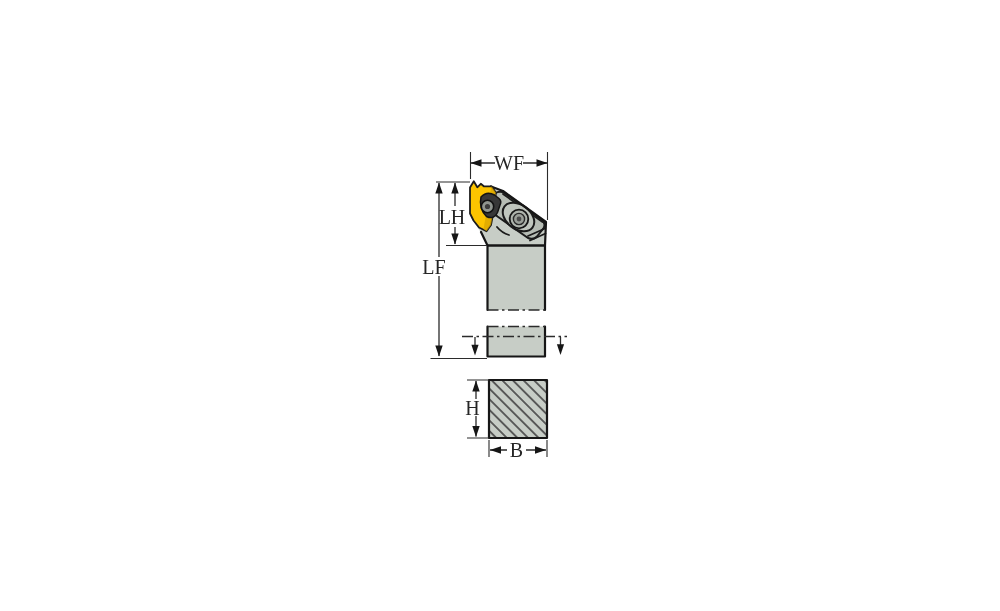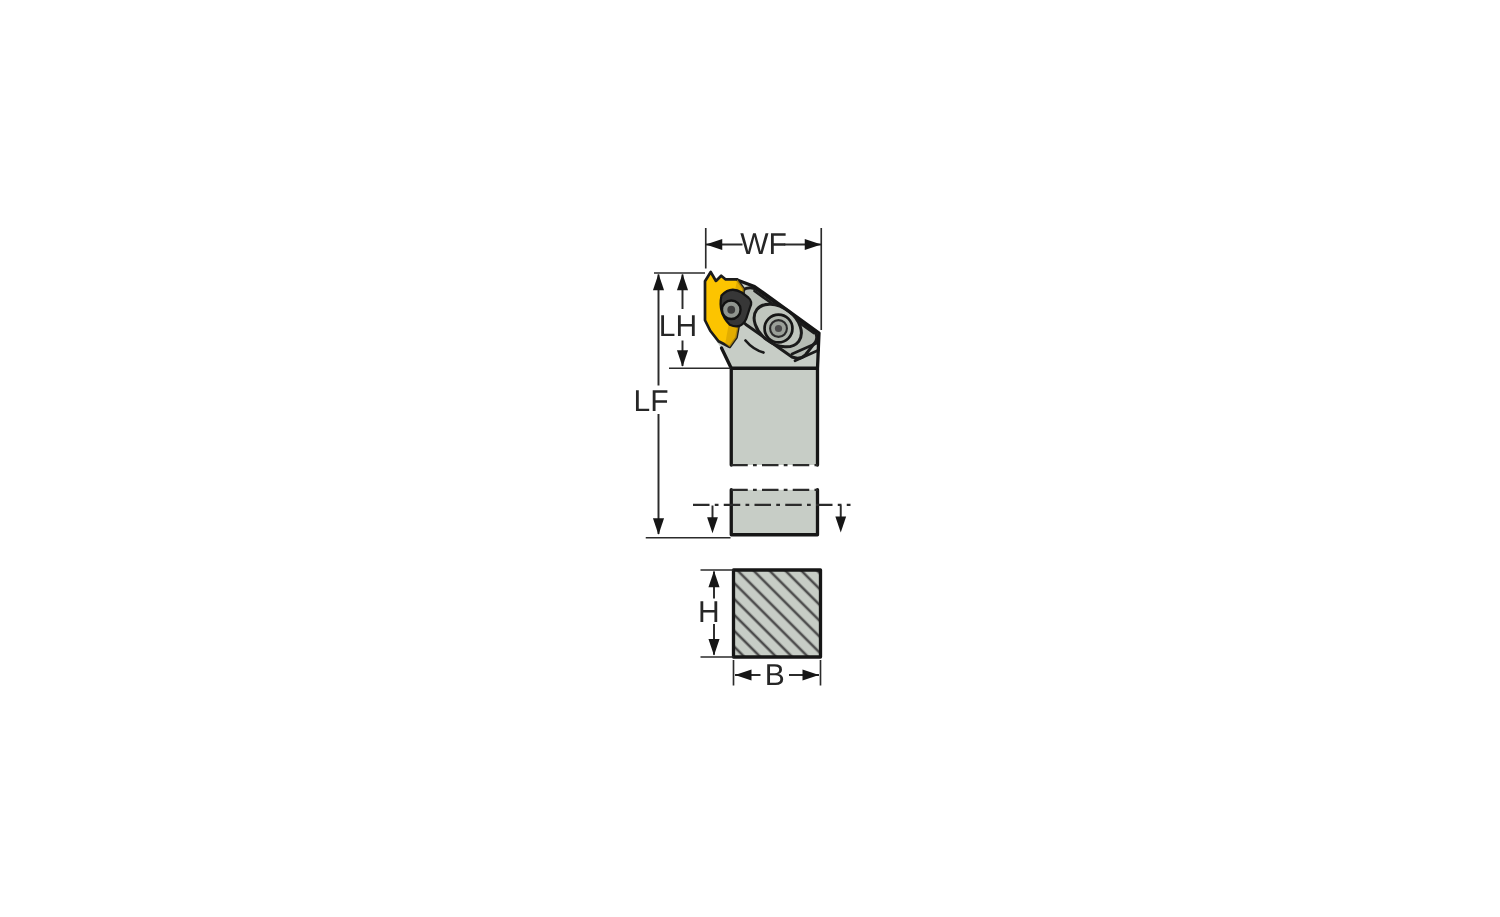--- a/index.html
+++ b/index.html
@@ -1,21 +1,21 @@
 <!DOCTYPE html>
 <html><head>
 <meta charset="utf-8">
 <style>
   html, body { margin: 0; padding: 0; background: #ffffff; }
   .stage {
     position: relative;
     width: 1000px;
     height: 611px;
     background: #ffffff;
-    font-family: Liberation Sans, sans-serif;
+    font-family: Liberation Serif, serif;
     overflow: hidden;
   }
   svg { display: block; }
   .outline   { fill: none; stroke: #161616; stroke-width: 2.2; stroke-linejoin: round; stroke-linecap: round; }
   .seam      { fill: none; stroke: #161616; stroke-width: 2.4; }
   .dim       { fill: none; stroke: #2b2b2b; stroke-width: 1.3; }
   .ext       { fill: none; stroke: #2b2b2b; stroke-width: 1.1; }
   .dashdot   { fill: none; stroke: #2b2b2b; stroke-width: 1.5; stroke-dasharray: 11 3.5 2.5 3.5; }
   .arrow     { fill: #161616; stroke: none; }
   .dim-label { font-size: 20px; fill: #262626; text-anchor: middle; }

